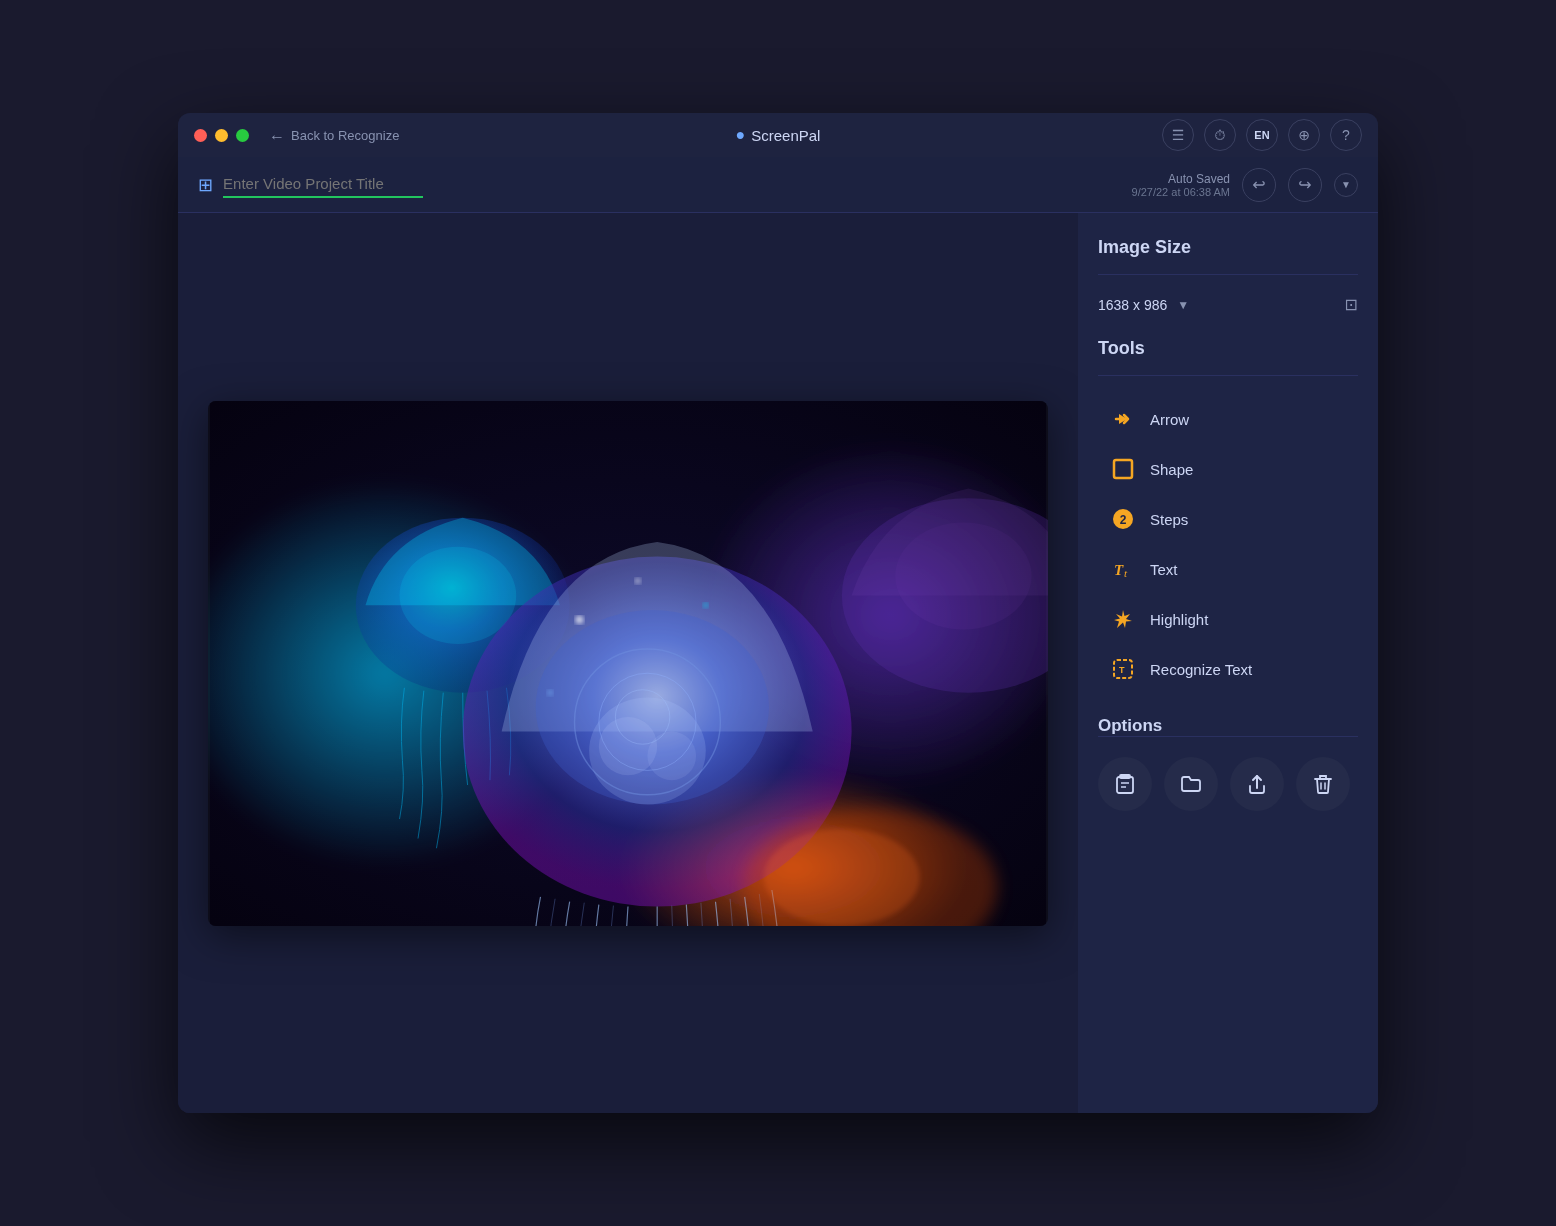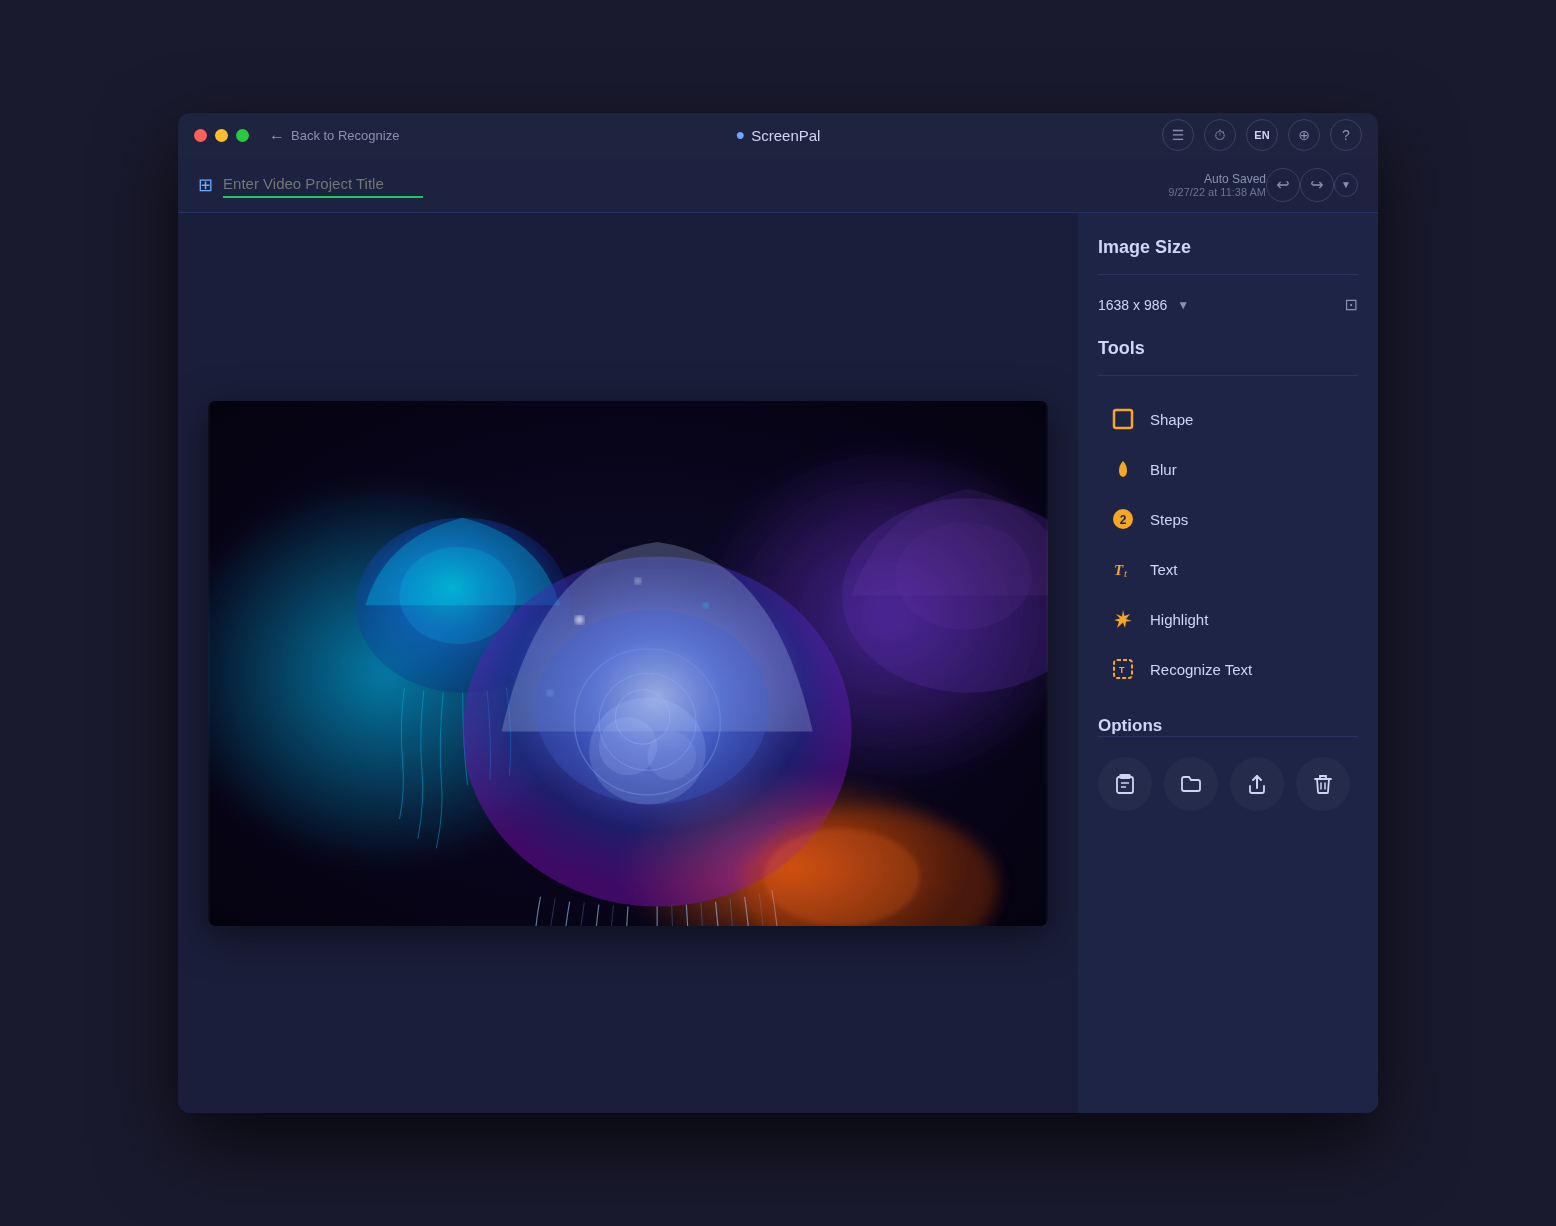--- a/index.html
+++ b/index.html
@@ -128,20 +128,21 @@
       color: #b0bec5;
       font-size: 15px;
       padding: 4px 0;
       width: 200px;
       outline: none;
     }
     .appbar-right {
       margin-left: auto;
       display: flex;
       align-items: center;
+      gap: 12px;
     }
     .autosave-info {
       text-align: right;
     }
     .autosave-label {
       color: #8892b0;
       font-size: 12px;
       font-weight: 500;
     }
     .autosave-time {
@@ -352,21 +353,21 @@
   </div>
 
   <div class="appbar">
     <div class="project-title-area">
       <span class="project-icon">⊞</span>
       <input class="project-title-input" type="text" placeholder="Enter Video Project Title" style="">
     </div>
     <div class="appbar-right">
       <div class="autosave-info">
         <div class="autosave-label">Auto Saved</div>
-        <div class="autosave-time">9/27/22 at 11:38 AM</div>
+        <div class="autosave-time">9/27/22 at 06:38 AM</div>
       </div>
       <button class="appbar-action-btn">↩</button>
       <button class="appbar-action-btn">↪</button>
       <button class="appbar-action-btn small-arrow">▼</button>
     </div>
   </div>
 
   <div class="main-content">
 
     <div class="canvas-area">
@@ -500,38 +501,39 @@
           </div>
           <span class="crop-icon-btn">⊡</span>
         </div>
       </div>
 
       <div class="panel-section">
         <div class="panel-section-title">Tools</div>
         <div class="section-divider"></div>
         <div class="tools-list">
 
+          <div class="tool-item">
+            <div class="tool-icon arrow-icon">
+              <svg width="24" height="24" viewBox="0 0 24 24" fill="none">
+                <path d="M5 12h12M13 8l4 4-4 4" stroke="#f5a623" stroke-width="2.5" stroke-linecap="round" stroke-linejoin="round"></path>
+                <polygon points="8,7 16,12 8,17" fill="#f5a623"></polygon>
+              </svg>
+            </div>
+            <span class="tool-label">Arrow</span>
+          </div>
 
           <div class="tool-item">
             <div class="tool-icon shape-icon">
               <svg width="22" height="22" viewBox="0 0 22 22" fill="none">
                 <rect x="2" y="2" width="18" height="18" rx="2" stroke="#f5a623" stroke-width="2.5" fill="none"></rect>
               </svg>
             </div>
             <span class="tool-label">Shape</span>
           </div>
 
-          <div class="tool-item">
-            <div class="tool-icon blur-icon">
-              <svg width="22" height="22" viewBox="0 0 22 22" fill="none">
-                <path d="M11 3 Q15 7 15 13 Q15 18 11 19 Q7 18 7 13 Q7 7 11 3Z" fill="#f5a623"></path>
-              </svg>
-            </div>
-            <span class="tool-label">Blur</span>
-          </div>
 
           <div class="tool-item">
             <div class="tool-icon steps-icon">
               <svg width="24" height="24" viewBox="0 0 24 24">
                 <circle cx="12" cy="12" r="10" fill="#f5a623"></circle>
                 <text x="12" y="17" text-anchor="middle" fill="#1e2445" font-size="12" font-weight="bold">2</text>
               </svg>
             </div>
             <span class="tool-label">Steps</span>
           </div>

